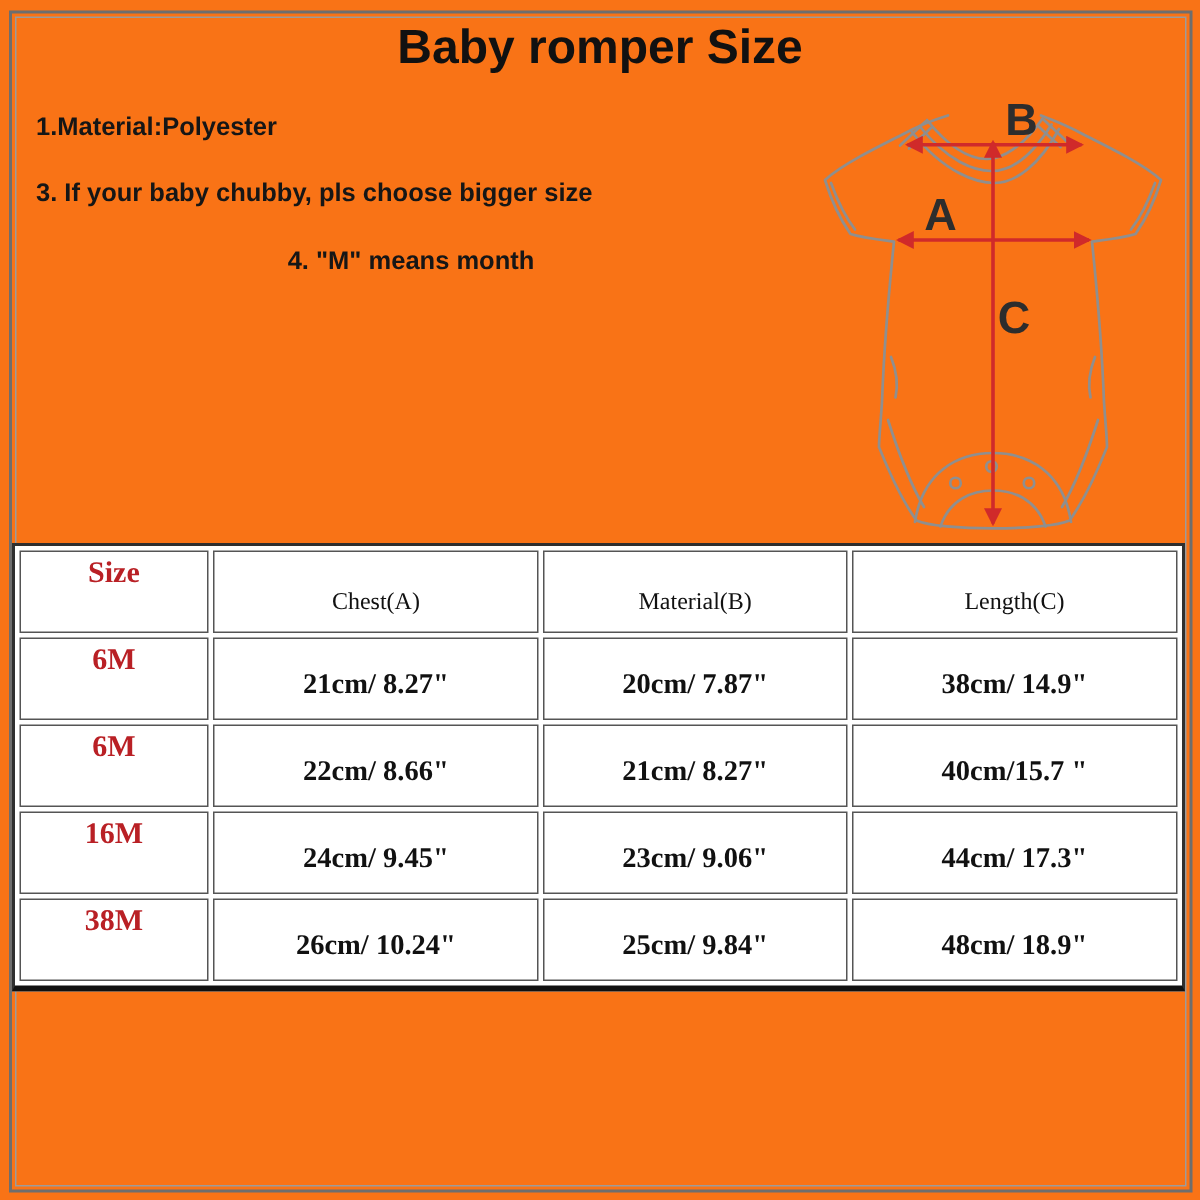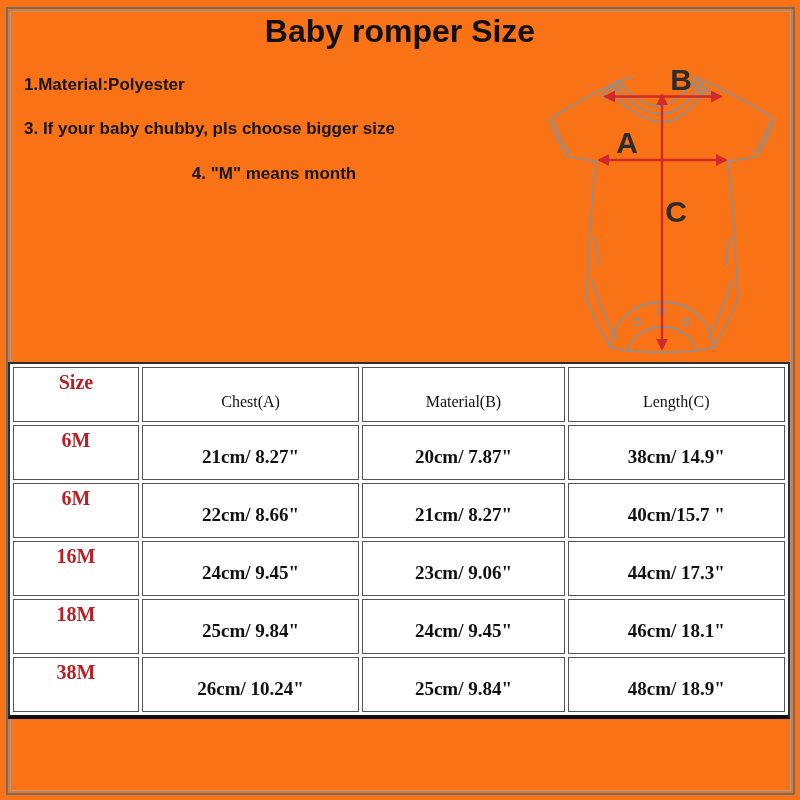--- a/index.html
+++ b/index.html
@@ -134,26 +134,20 @@
         <td class="val-cell">21cm/ 8.27"</td>
         <td class="val-cell">40cm/15.7 "</td>
       </tr>
       <tr>
         <td class="size-cell">16M</td>
         <td class="val-cell">24cm/ 9.45"</td>
         <td class="val-cell">23cm/ 9.06"</td>
         <td class="val-cell">44cm/ 17.3"</td>
       </tr>
       <tr>
-        <td class="size-cell">18M</td>
-        <td class="val-cell">25cm/ 9.84"</td>
-        <td class="val-cell">24cm/ 9.45"</td>
-        <td class="val-cell">46cm/ 18.1"</td>
-      </tr>
-      <tr>
         <td class="size-cell">38M</td>
         <td class="val-cell">26cm/ 10.24"</td>
         <td class="val-cell">25cm/ 9.84"</td>
         <td class="val-cell">48cm/ 18.9"</td>
       </tr>
     </tbody>
   </table>
 </div>
 
 </body></html>

